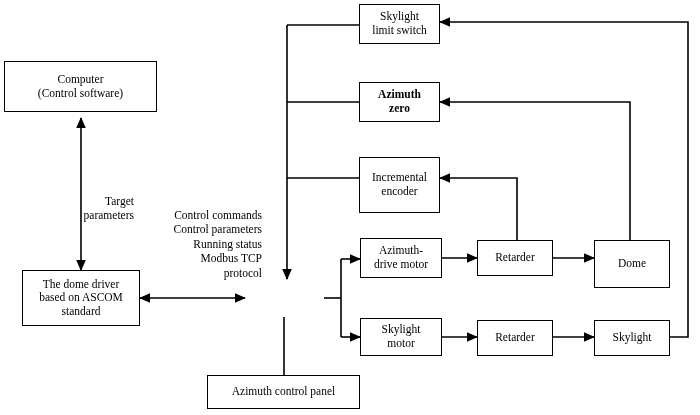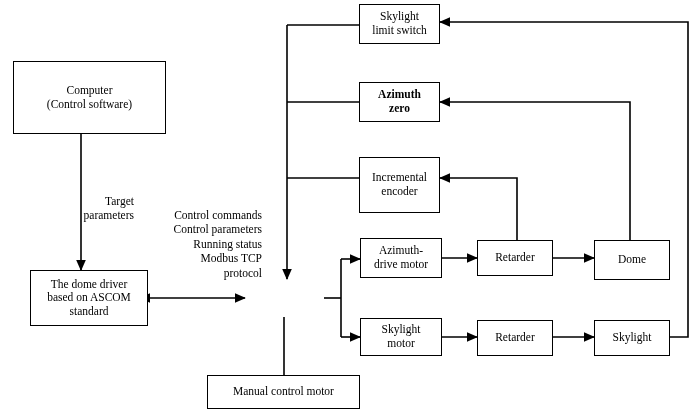--- a/index.html
+++ b/index.html
@@ -90,34 +90,34 @@
       <line x1="553" y1="337" x2="594" y2="337" marker-end="url(#arrow)"></line>
 
       <polyline points="517,240 517,178 440,178" marker-end="url(#arrow)"></polyline>
 
       <polyline points="630,240 630,102 440,102" marker-end="url(#arrow)"></polyline>
 
       <polyline points="670,337 688,337 688,22 440,22" marker-end="url(#arrow)"></polyline>
     </g>
   </svg>
 
-  <div class="node" style="left:4px;top:61px;width:153px;height:73px;margin-left:9px;">
+  <div class="node" style="left:4px;top:61px;width:153px;height:51px;">
     <span>Computer
 (Control software)</span>
   </div>
 
-  <div class="node" style="left:22px;top:270px;width:118px;height:56px;margin-left:8px;">
+  <div class="node" style="left:22px;top:270px;width:118px;height:56px;">
     <span>The dome driver
 based on ASCOM
 standard</span>
   </div>
 
 
   <div class="node" style="left:207px;top:375px;width:153px;height:34px;">
-    <span>Manual control motor</span>
+    <span>Azimuth control panel</span>
   </div>
 
   <div class="node" style="left:359px;top:4px;width:81px;height:40px;">
     <span>Skylight
 limit switch</span>
   </div>
 
   <div class="node" style="left:359px;top:82px;width:81px;height:40px;font-weight:bold;">
     <span>Azimuth
 zero</span>
@@ -130,21 +130,21 @@
 
   <div class="node" style="left:360px;top:238px;width:82px;height:40px;">
     <span>Azimuth-
 drive motor</span>
   </div>
 
   <div class="node" style="left:477px;top:240px;width:76px;height:36px;">
     <span>Retarder</span>
   </div>
 
-  <div class="node" style="left:594px;top:240px;width:76px;height:40px;">
+  <div class="node" style="left:594px;top:240px;width:76px;height:48px;">
     <span>Dome</span>
   </div>
 
   <div class="node" style="left:360px;top:318px;width:82px;height:38px;">
     <span>Skylight
 motor</span>
   </div>
 
   <div class="node" style="left:477px;top:320px;width:76px;height:36px;">
     <span>Retarder</span>

